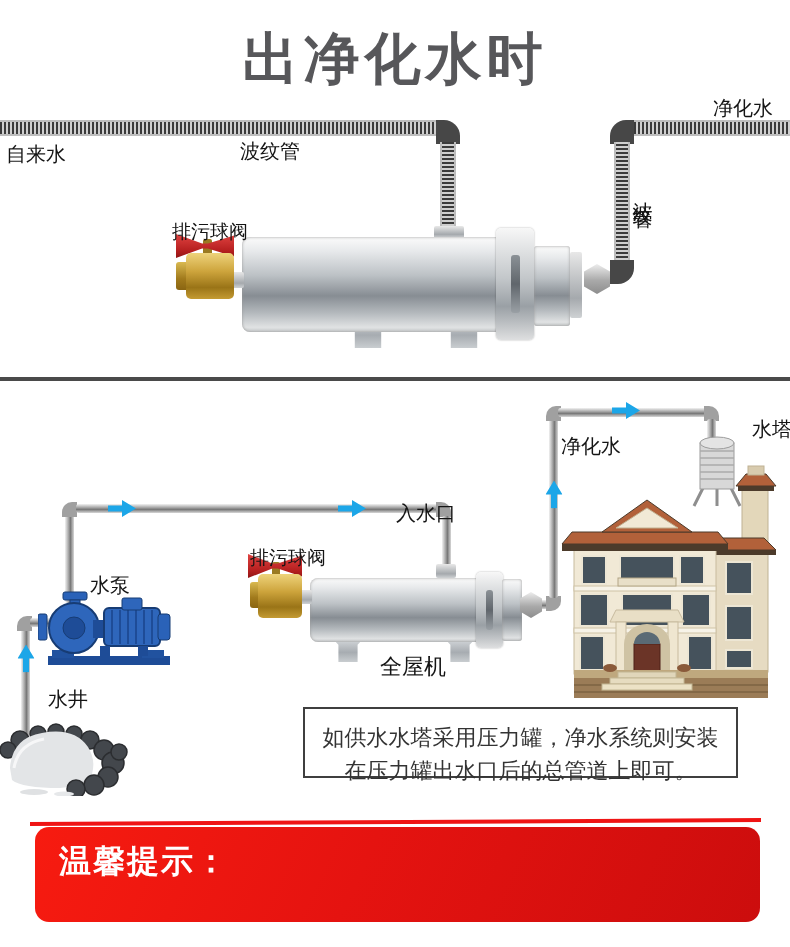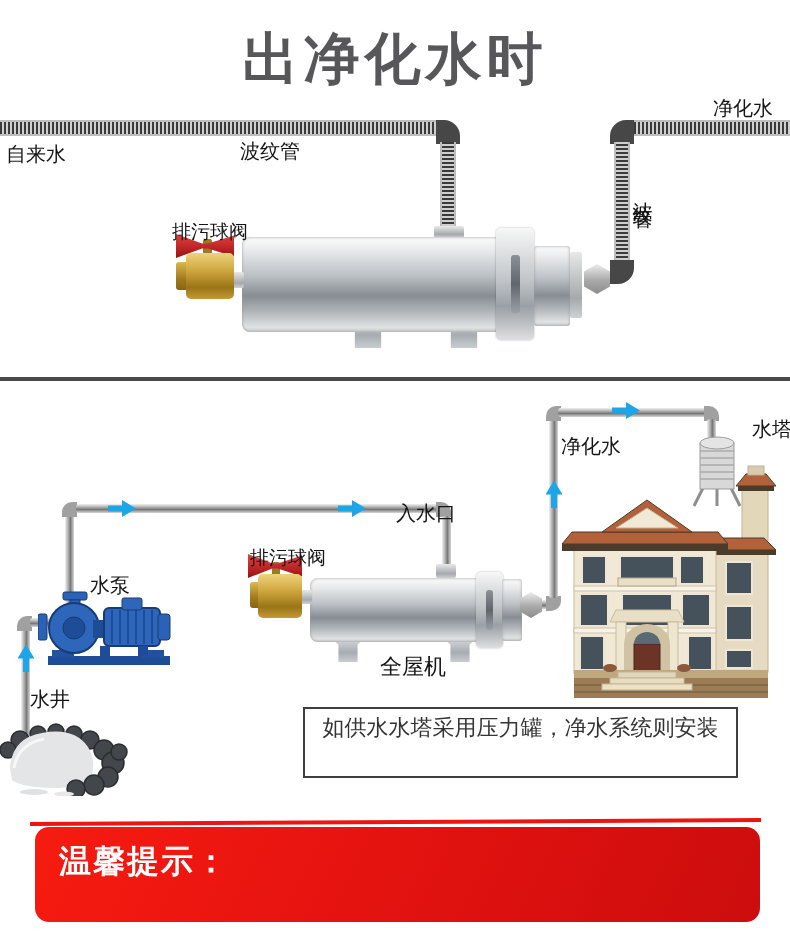--- a/index.html
+++ b/index.html
@@ -53,21 +53,21 @@
      background:linear-gradient(180deg,#eed37b 0%,#cda43c 40%,#9a7417 75%,#c49b33 100%);}
   .valve-cap{position:absolute;border-radius:3px;
      background:linear-gradient(180deg,#d9b950,#a17a1c 60%,#8a6512);}
   .valve-stem{position:absolute;background:#9a7a22;border-radius:2px;}
   .valve-handle{position:absolute;
      background:linear-gradient(180deg,#e04341,#b51f1f 70%,#8f1414);
      clip-path:polygon(0 0,45% 40%,55% 40%,100% 6%,100% 94%,55% 60%,45% 60%,0 100%);}
   .divider{position:absolute;left:0;top:377px;width:790px;height:4px;background:#4a4a4a;}
   
   .note{position:absolute;left:303px;top:707px;width:435px;height:71px;border:2px solid #3f3f3f;
-        background:#fff;text-align:center;font-size:22px;line-height:33px;color:#333;box-sizing:border-box;padding-top:2px;}
+        background:#fff;text-align:center;font-size:22px;line-height:33px;color:#333;box-sizing:border-box;padding-top:12px;}
   
   .banner-strip{position:absolute;left:30px;top:820px;width:731px;height:4px;background:#ef1414;transform:rotate(-0.3deg);}
   .banner{position:absolute;left:35px;top:827px;width:725px;height:95px;border-radius:14px;color:#fff;
         background:linear-gradient(115deg,#f71b10 0%,#e51310 45%,#cc0d0d 100%);}
   .banner-title{position:absolute;left:24px;top:13px;font-size:32px;font-weight:700;letter-spacing:2px;}
   .banner-tips{position:absolute;left:24px;top:50px;font-size:23px;font-weight:600;display:flex;gap:46px;white-space:nowrap;}
 </style>
 </head>
 <body>
 
@@ -222,21 +222,21 @@
       <circle cx="104" cy="42" r="10"></circle>
         <circle cx="113" cy="55" r="11"></circle>
         <circle cx="108" cy="69" r="10"></circle>
       <circle cx="94" cy="77" r="10"></circle>
         <circle cx="76" cy="81" r="9"></circle>
         <circle cx="119" cy="44" r="8"></circle>
     </g>
     <ellipse cx="34" cy="84" rx="14" ry="3" fill="#dfe1e3"></ellipse>
     <ellipse cx="64" cy="86" rx="10" ry="2.5" fill="#e6e8ea"></ellipse>
   </svg>
-  <div class="lbl" style="left:30px;top:686px;text-align:center;">水井</div>
+  <div class="lbl" style="left:48px;top:686px;text-align:center;">水井</div>
 
   <div>
     <div class="leg" style="left:332px;top:638px;width:32px;height:24px;"></div>
     <div class="leg" style="left:444px;top:638px;width:32px;height:24px;"></div>
     <div class="fitting" style="left:436px;top:564px;width:20px;height:14px;"></div>
     <div class="cylinder" style="left:310px;top:578px;width:170px;height:64px;"></div>
     <div class="clamp" style="left:476px;top:572px;width:27px;height:76px;"></div>
     <div class="clamp-slot" style="left:486px;top:590px;width:7px;height:40px;"></div>
     <div class="cylinder" style="left:502px;top:579px;width:20px;height:62px;border-radius:3px;"></div>
     <div class="hexnut" style="left:520px;top:592px;width:22px;height:26px;"></div>
@@ -244,20 +244,21 @@
     <div class="valve-stem" style="left:272px;top:562px;width:8px;height:14px;"></div>
     <div class="valve-handle" style="left:248px;top:554px;width:54px;height:24px;"></div>
     <div class="valve-cap" style="left:250px;top:582px;width:12px;height:26px;"></div>
     <div class="valve-body" style="left:258px;top:574px;width:44px;height:44px;"></div>
   </div>
   <div class="lbl small" style="left:250px;top:545px;">排污球阀</div>
   <div class="lbl" style="left:380px;top:652px;font-size:22px;">全屋机</div>
 
   <div class="note">
     <div>如供水水塔采用压力罐，净水系统则安装</div>
+    <div>在压力罐出水口后的总管道上即可。</div>
   </div>
 </div>
 
 <div class="banner-strip"></div>
 <div class="banner">
   <div class="banner-title">温馨提示：</div>
   <div class="banner-tips">
   </div>
 </div>
 

